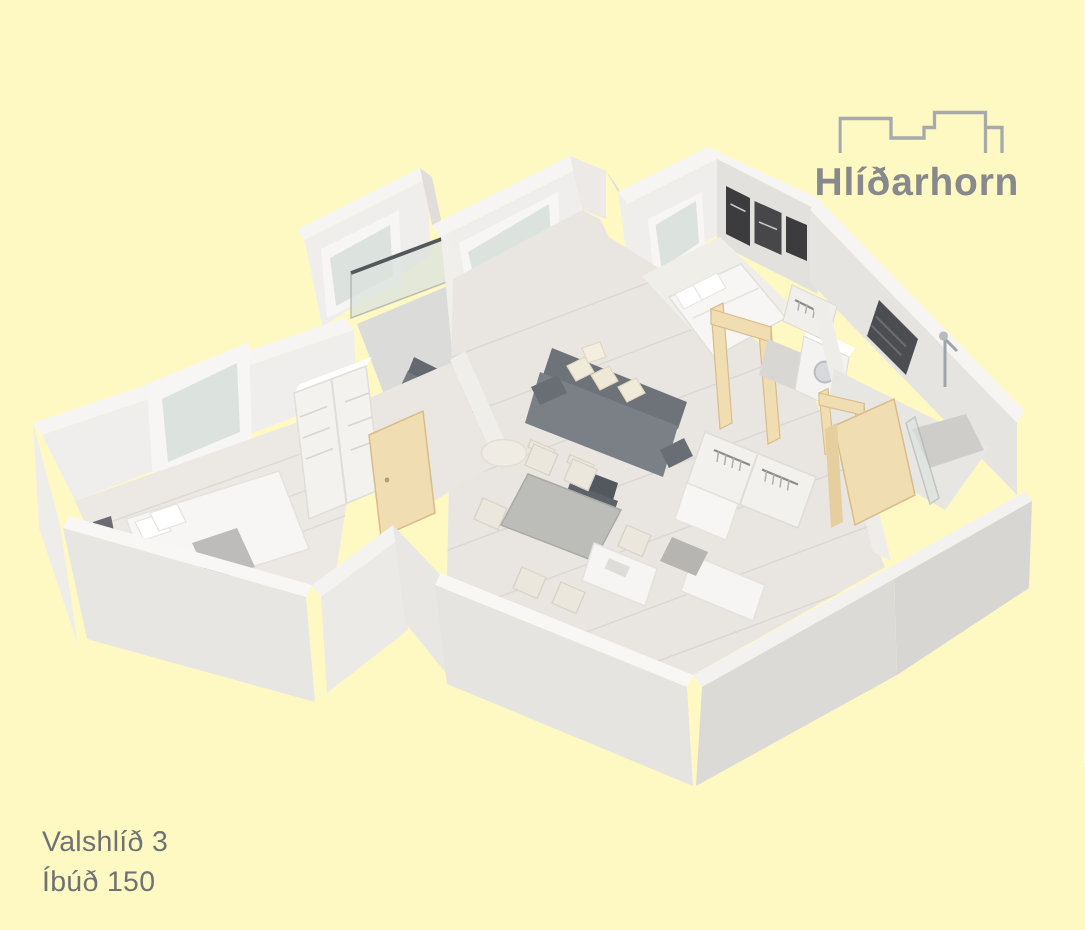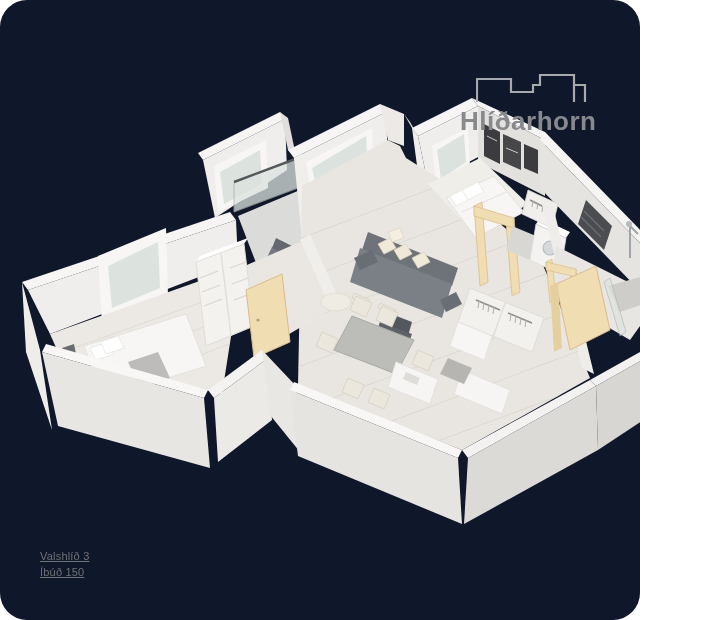--- a/index.html
+++ b/index.html
@@ -1,24 +1,24 @@
 <!DOCTYPE html>
 <html><head>
 <meta charset="utf-8">
 <style>
   html,body{margin:0;padding:0;background:#ffffff;}
-  .canvas{position:relative;width:640px;height:620px;background:#0f172a;overflow:hidden;
-          font-family:"Liberation Sans", sans-serif;border-radius:27px;}
+  .canvas{position:relative;width:723px;height:620px;background:#fef9c3;overflow:hidden;
+          font-family:"Liberation Sans", sans-serif;}
   .plan-svg{position:absolute;left:0;top:0;width:723px;height:620px;}
   .logo{position:absolute;top:72px;right:30px;width:150px;text-align:left;}
   .logo .brand-icon{display:block;margin-left:16px;}
   .logo .brand-name{display:block;margin-top:2px;font-size:26px;font-weight:700;
                     color:#87898c;letter-spacing:.5px;}
-  .footer{position:absolute;left:40px;top:549px;font-size:11px;line-height:1.42;
-          color:#6f7275;letter-spacing:.2px;text-decoration:underline;}
+  .footer{position:absolute;left:28px;top:549px;font-size:19px;line-height:1.42;
+          color:#6f7275;letter-spacing:.2px;}
 </style>
 </head>
 <body>
 
 <div class="canvas">
 
   <svg class="plan-svg" viewBox="0 0 723 620">
 
     <g>
       <polygon points="198,153 280,112 285,119 203,160" fill="#f6f5f3"></polygon>

